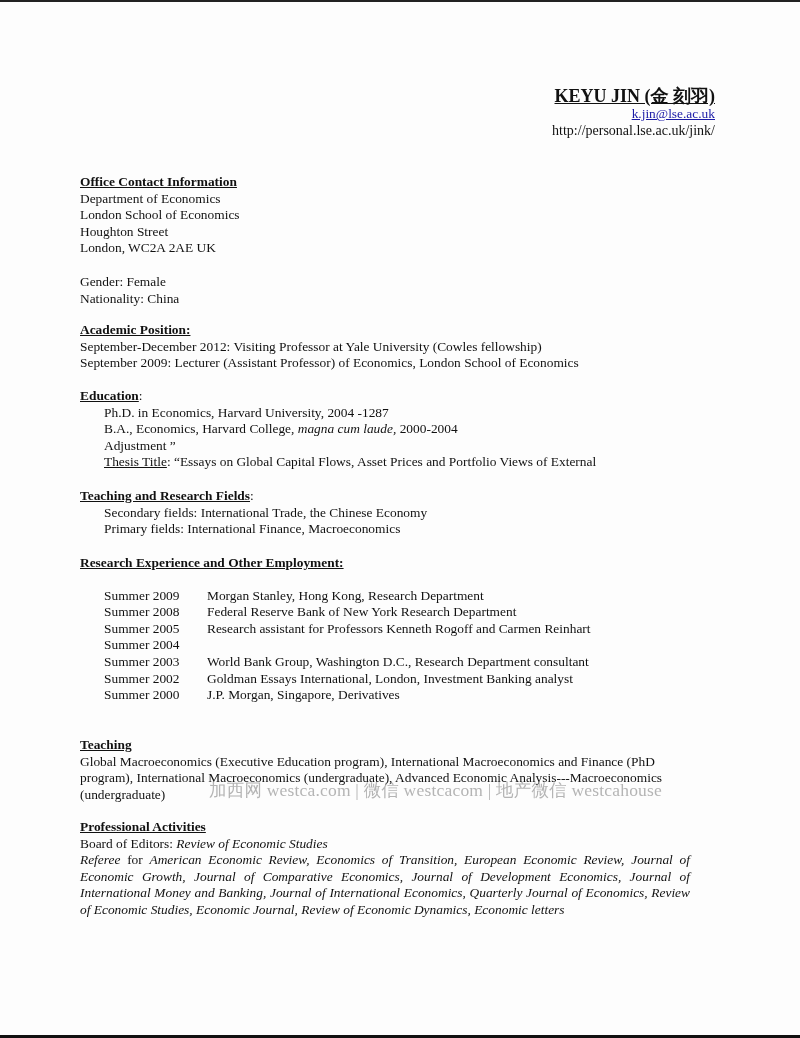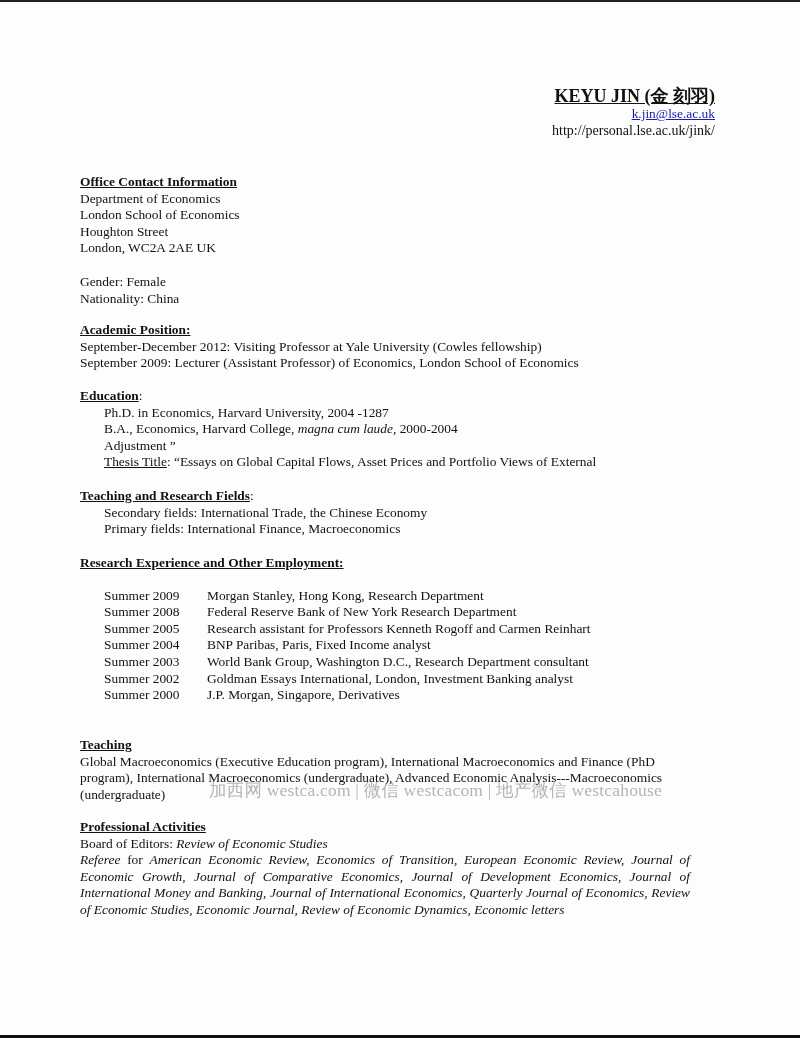--- a/index.html
+++ b/index.html
@@ -79,21 +79,20 @@
       <div class="emp-row">
         <span class="emp-year">Summer 2008</span>
         <span>Federal Reserve Bank of New York Research Department</span>
       </div>
       <div class="emp-row">
         <span class="emp-year">Summer 2005</span>
         <span>Research assistant for Professors Kenneth Rogoff and Carmen Reinhart</span>
       </div>
       <div class="emp-row">
         <span class="emp-year">Summer 2004</span>
-        <span>BNP Paribas, Paris, Fixed Income analyst</span>
       </div>
       <div class="emp-row">
         <span class="emp-year">Summer 2003</span>
         <span>World Bank Group, Washington D.C., Research Department consultant</span>
       </div>
       <div class="emp-row">
         <span class="emp-year">Summer 2002</span>
         <span>Goldman Essays International, London, Investment Banking analyst</span>
       </div>
       <div class="emp-row">

